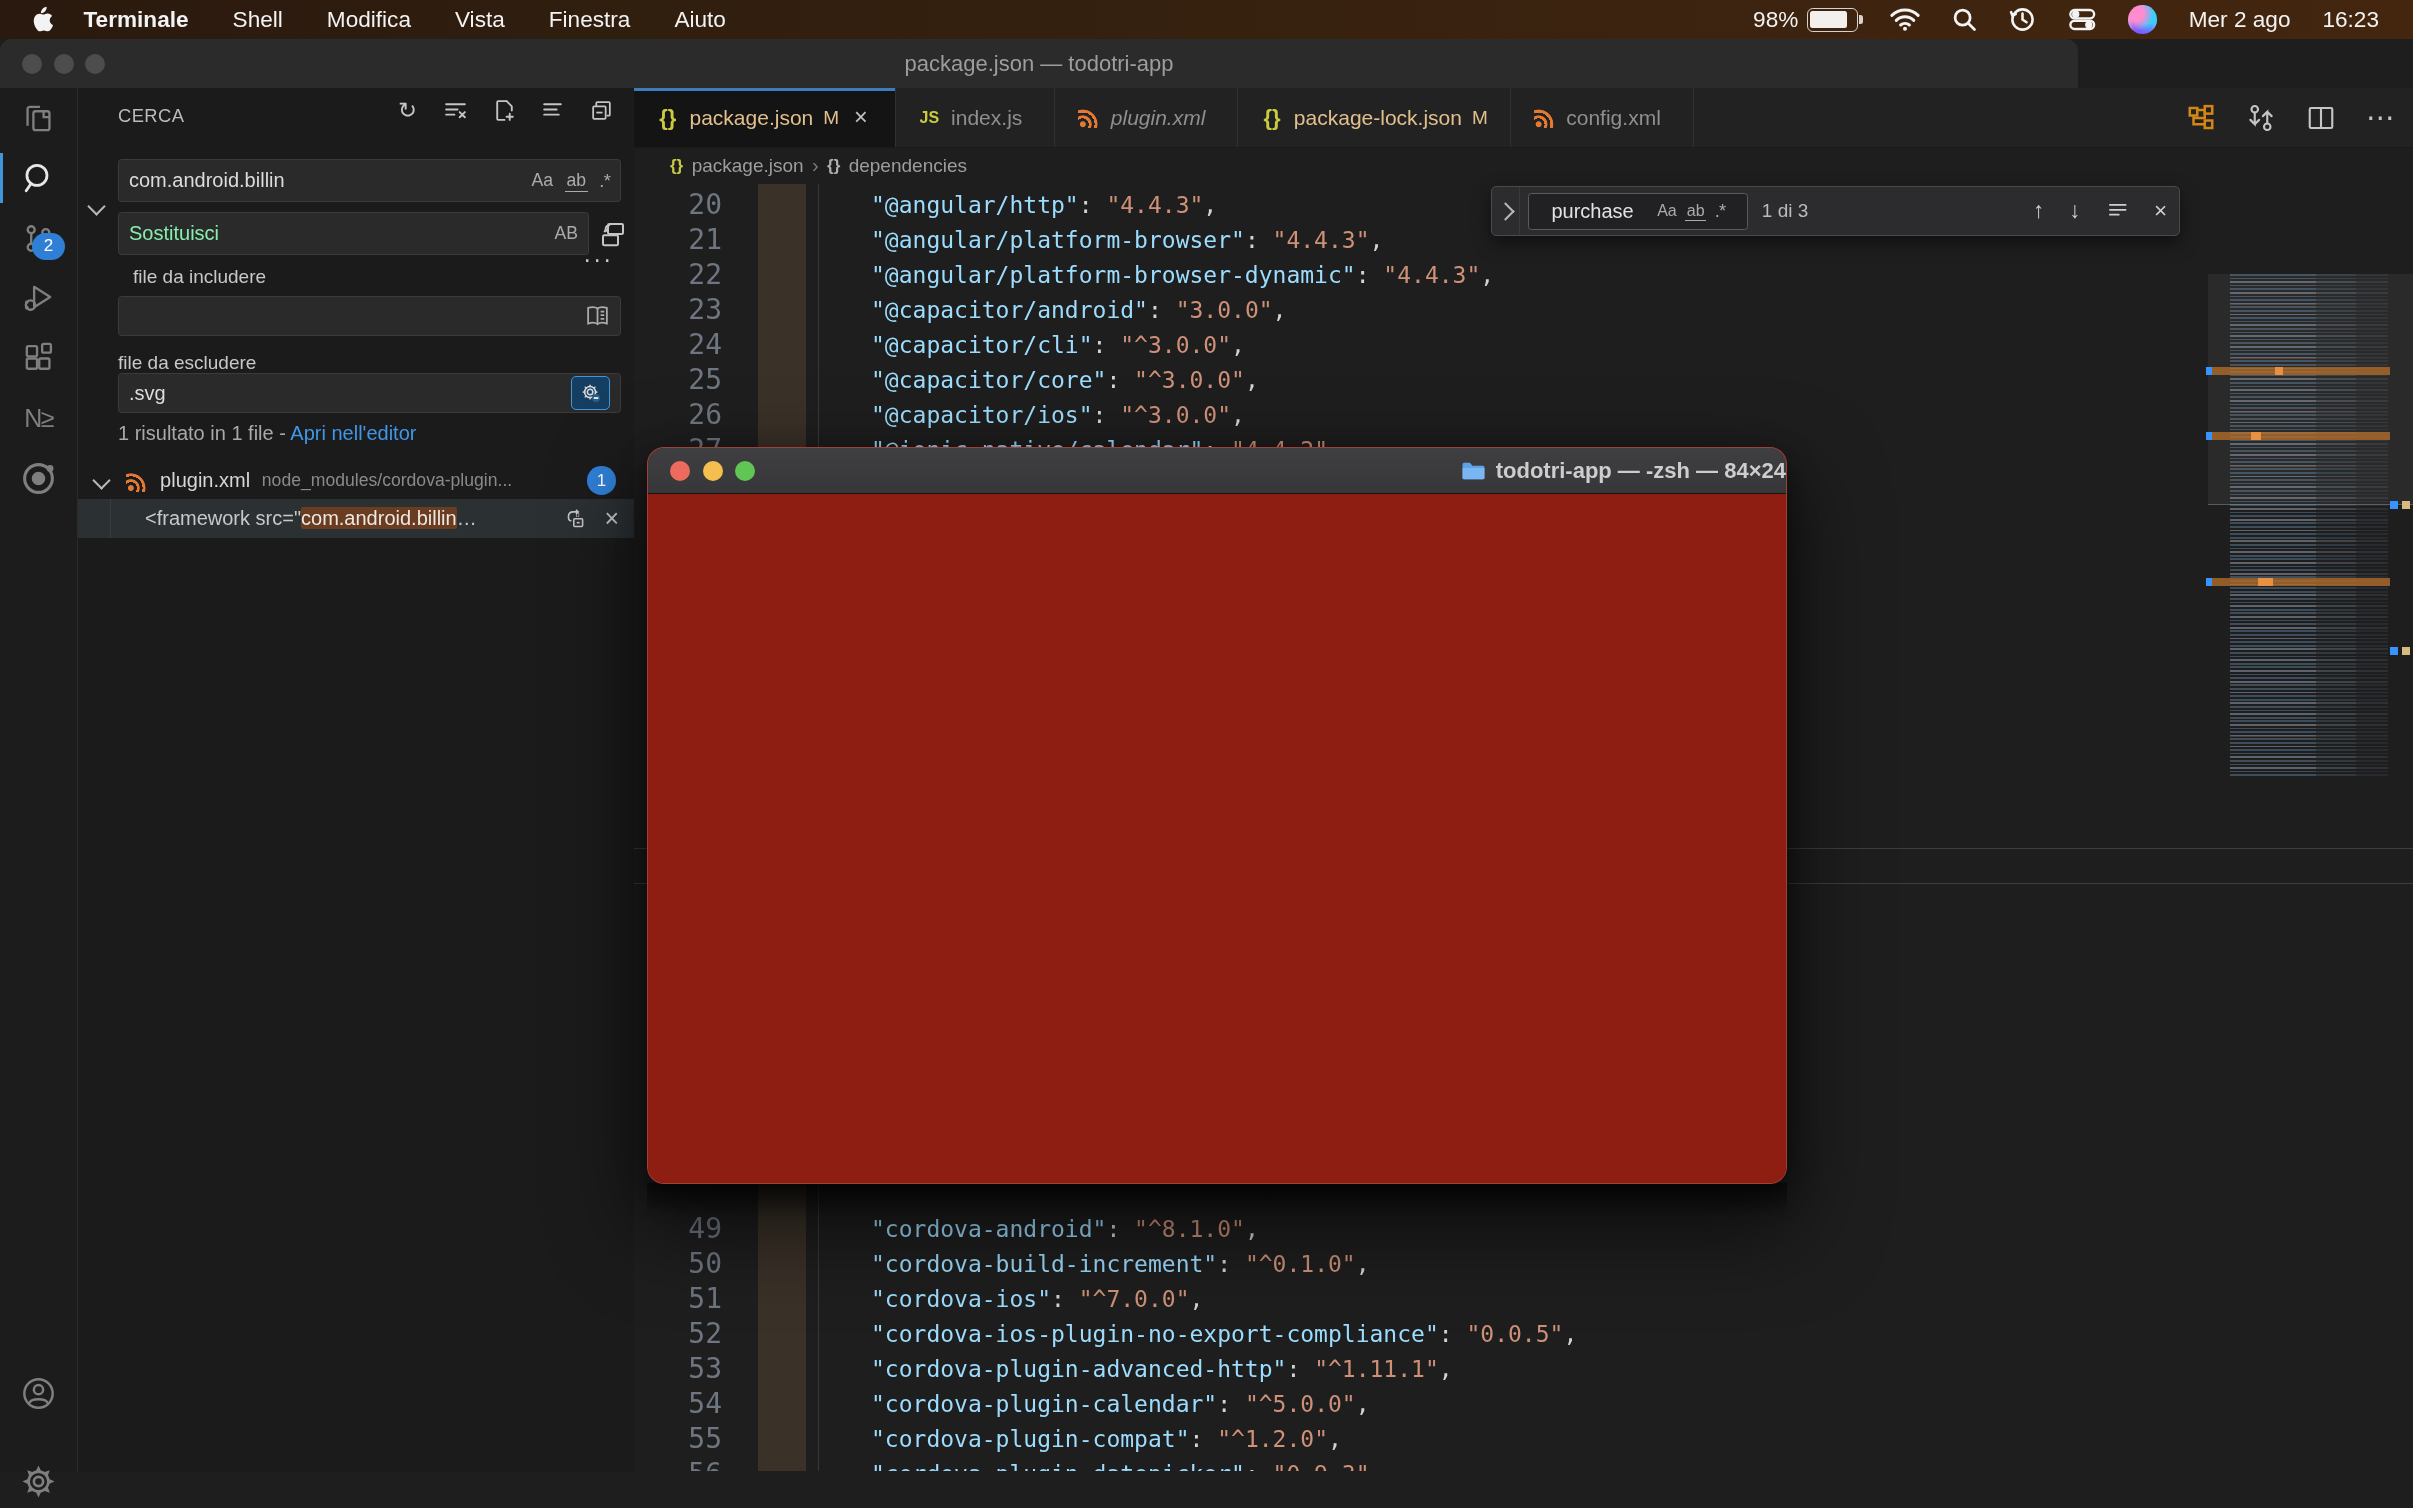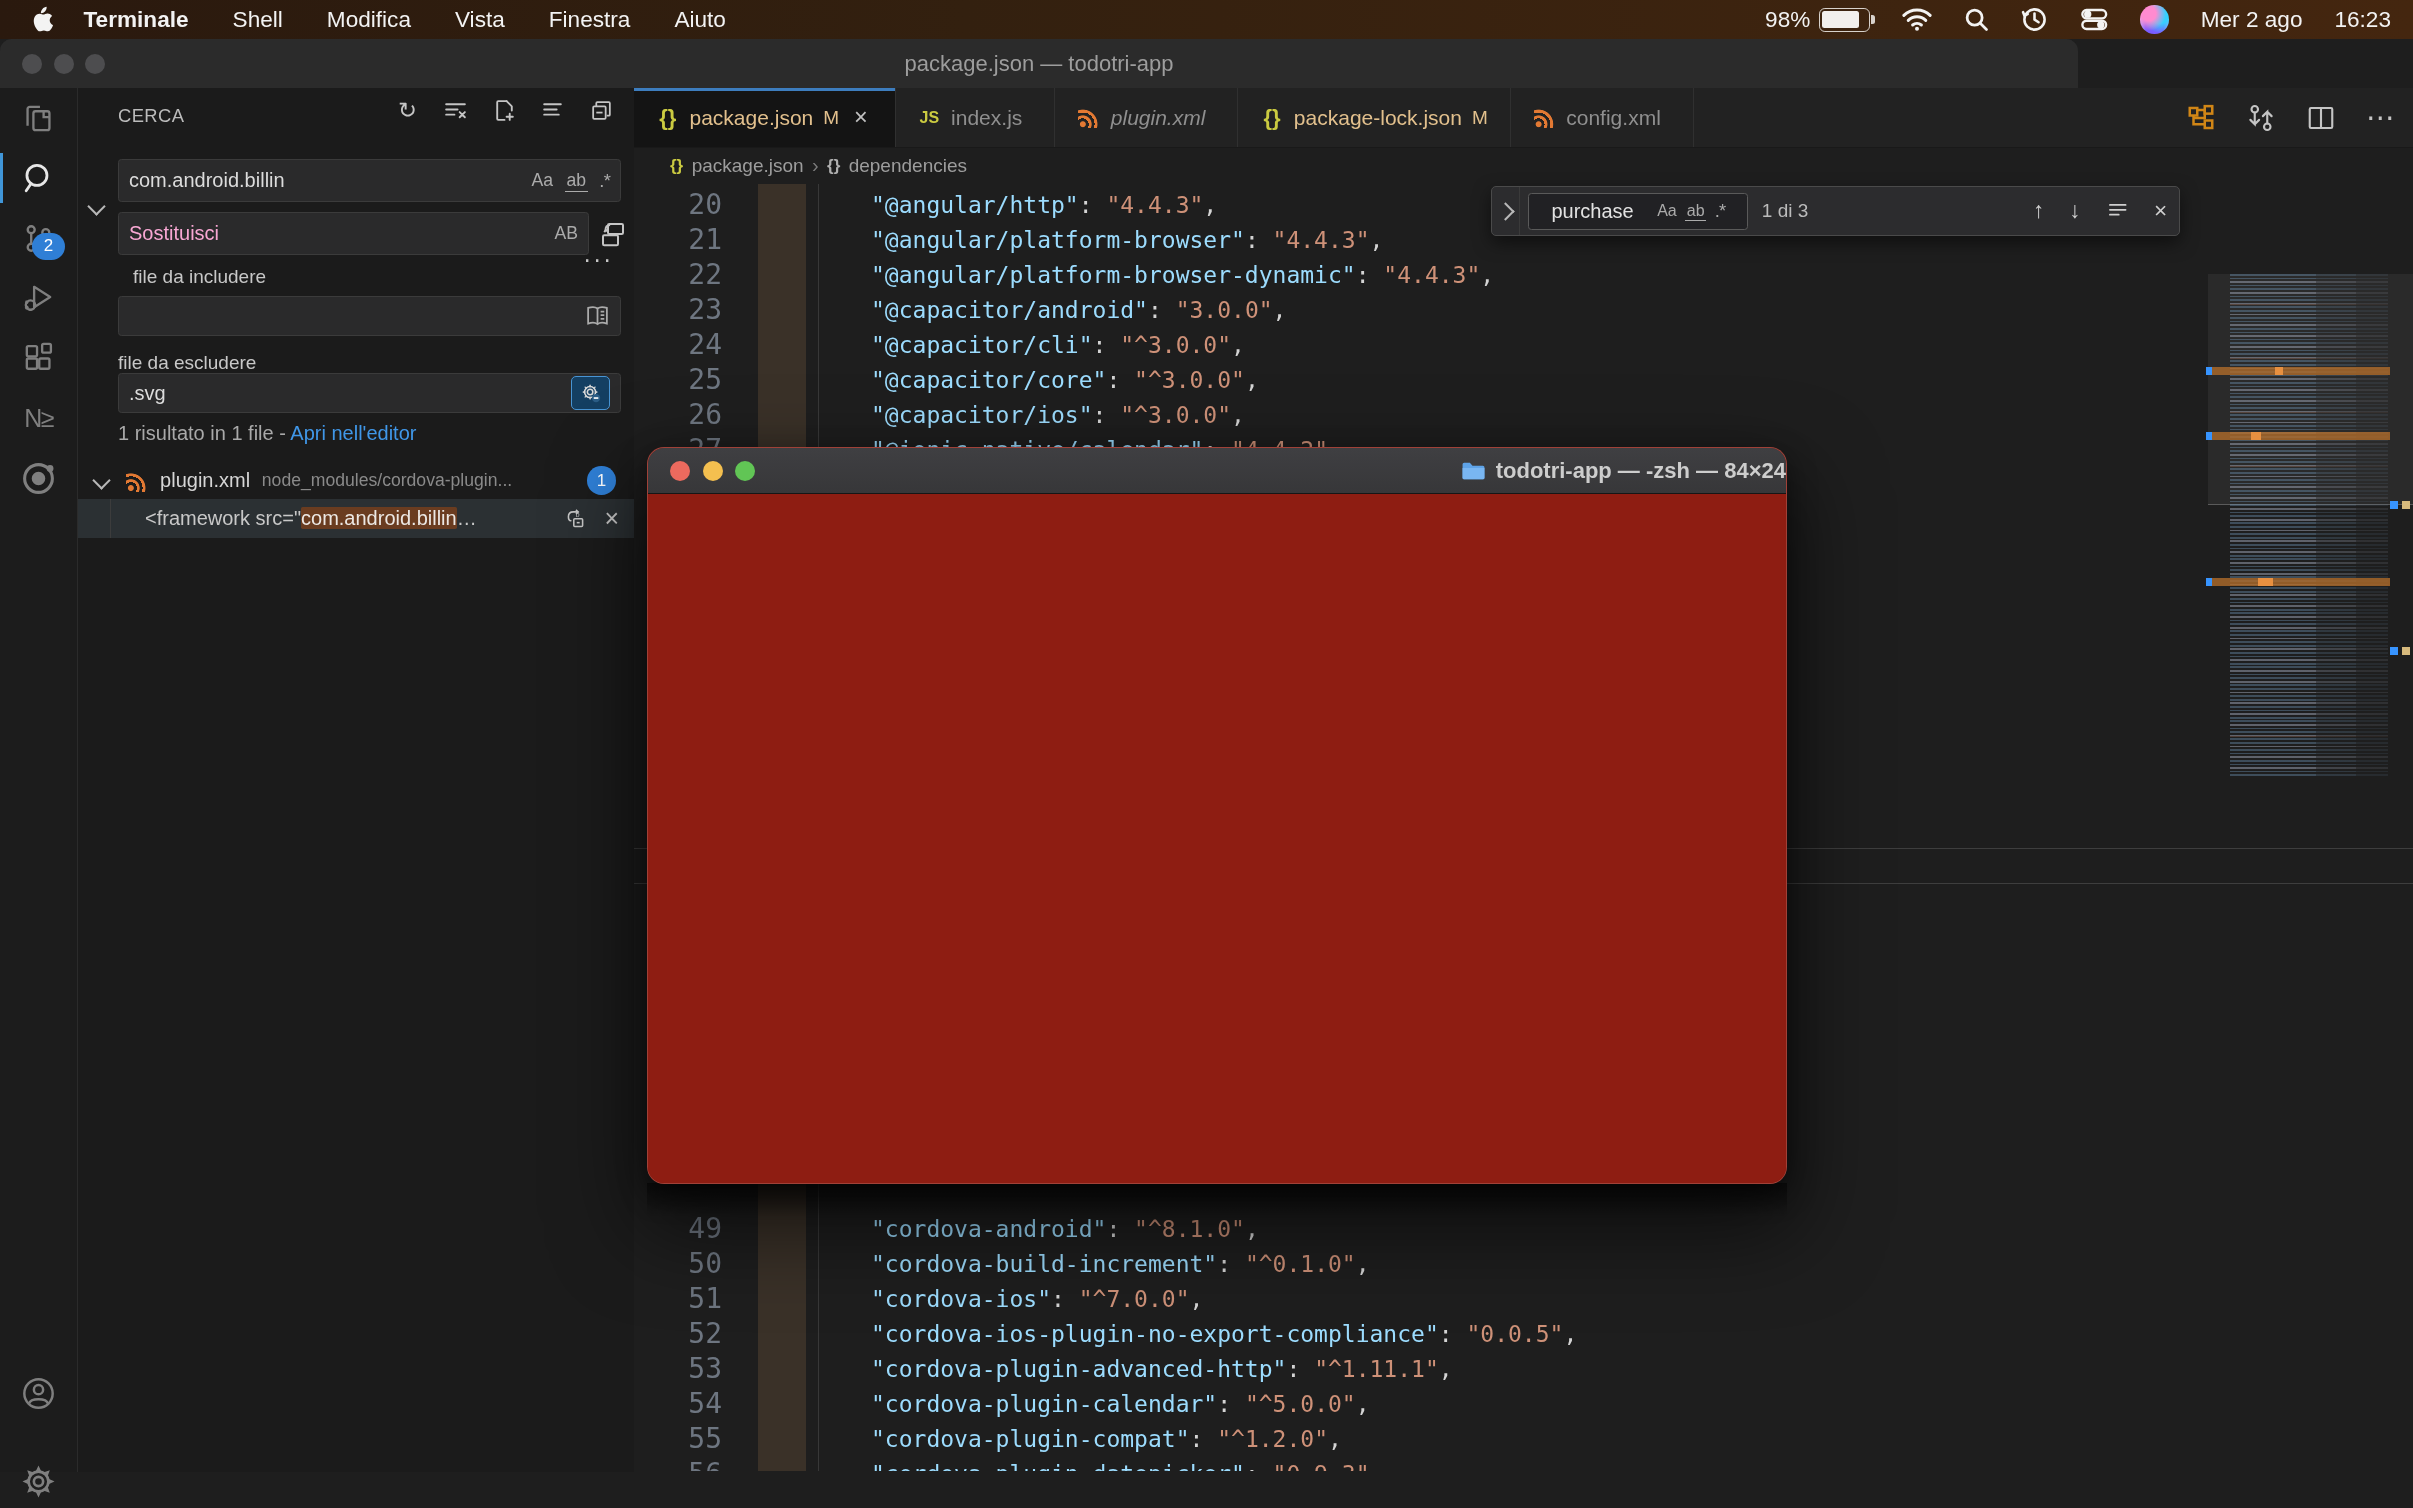--- a/index.html
+++ b/index.html
@@ -7,21 +7,21 @@
     background:#1e1e1e;font-family:"Liberation Sans",sans-serif;color:#ccc;}
 
   
   .menubar{position:absolute;left:0;top:0;width:2413px;height:39px;z-index:200;
     background:linear-gradient(90deg,#2a190e 0%,#33200f 40%,#44260f 100%);
     display:flex;align-items:center;color:#f3f3f3;font-size:22.6px;}
   .menubar .apple{margin:0 30px 0 28.5px;display:flex;align-items:center;}
   .menubar .mitem{margin-right:44px;}
   .menubar .mitem.first{font-weight:bold;}
   .menubar .mspacer{flex:1;}
-  .menubar .mright{display:flex;gap:32px;margin-right:22px;}
+  .menubar .mright{display:flex;gap:32px;margin-right:34px;}
   .menubar .mright .grp{display:flex;align-items:center;gap:8.4px;}
   .batt{position:relative;width:49px;height:22px;border:1.7px solid #d8d2cc;border-radius:5.9px;}
   .batt::before{content:"";position:absolute;left:2.5px;top:2.5px;bottom:2.5px;width:37px;background:#f2efec;border-radius:2.5px;}
   .batt::after{content:"";position:absolute;right:-5.9px;top:6.7px;width:3.4px;height:8.4px;background:#d8d2cc;border-radius:0 2.5px 2.5px 0;}
   .siri-orb{width:28.5px;height:28.5px;border-radius:50%;
     background:radial-gradient(circle at 30% 30%,#ff8bd0 0 25%,transparent 60%),
                radial-gradient(circle at 70% 35%,#35d0ff 0 30%,transparent 65%),
                radial-gradient(circle at 50% 75%,#7a5cff 0 35%,transparent 70%),#d9e6ff;}
 
   
@@ -49,21 +49,21 @@
   .sidebar{position:absolute;left:78px;top:49px;width:556px;height:1384px;background:#1b1b1b;border-right:0.8px solid #2b2b2b;font-size:19px;}
   .sb-title{position:absolute;left:40px;top:17px;font-size:18.4px;color:#bbb;letter-spacing:0.4px;}
   .sb-actions{position:absolute;right:18.4px;top:8.4px;display:flex;gap:20px;color:#c5c5c5;align-items:center;}
   .sb-actions .ibtn{width:28.5px;height:28.5px;display:flex;align-items:center;justify-content:center;font-size:22.6px;}
   .chev{width:11px;height:11px;border-right:2.1px solid #b8b8b8;border-bottom:2.1px solid #b8b8b8;display:inline-block;}
   .chev.down{transform:rotate(45deg);}
   .chev.right{transform:rotate(-45deg);}
   .sb-toggle{position:absolute;left:6.7px;top:107px;width:23.5px;height:23.5px;display:flex;align-items:center;justify-content:center;}
   .input{position:absolute;background:#2a2a2b;border:0.8px solid #3b3b3b;border-radius:3.4px;display:flex;align-items:center;
     color:#dcdcdc;font-size:20px;padding:0 10px;box-sizing:border-box;}
-  .input .ph{color:#f9a8d4;}
+  .input .ph{color:#86efac;}
   .in-search{left:40px;top:71px;width:503px;height:43px;}
   .in-replace{left:40px;top:124px;width:471px;height:43px;}
   .in-include{left:40px;top:208px;width:503px;height:40px;}
   .in-exclude{left:40px;top:285px;width:503px;height:40px;}
   .in-icons{margin-left:auto;display:flex;align-items:center;gap:11.7px;color:#ababab;font-size:17.6px;}
   .ic-ab{border-bottom:1.7px solid #ababab;padding:0 1.7px 0px 1.7px;}
   .ic-re{font-size:18.4px;letter-spacing:-0.8px;}
   .excl-gear{margin-left:auto;width:37px;height:32px;border:0.8px solid #4894d3;background:rgba(14,71,117,.75);
     border-radius:5px;display:flex;align-items:center;justify-content:center;}
   .replace-all-btn{position:absolute;left:520px;top:131px;width:30px;height:30px;color:#c5c5c5;}

